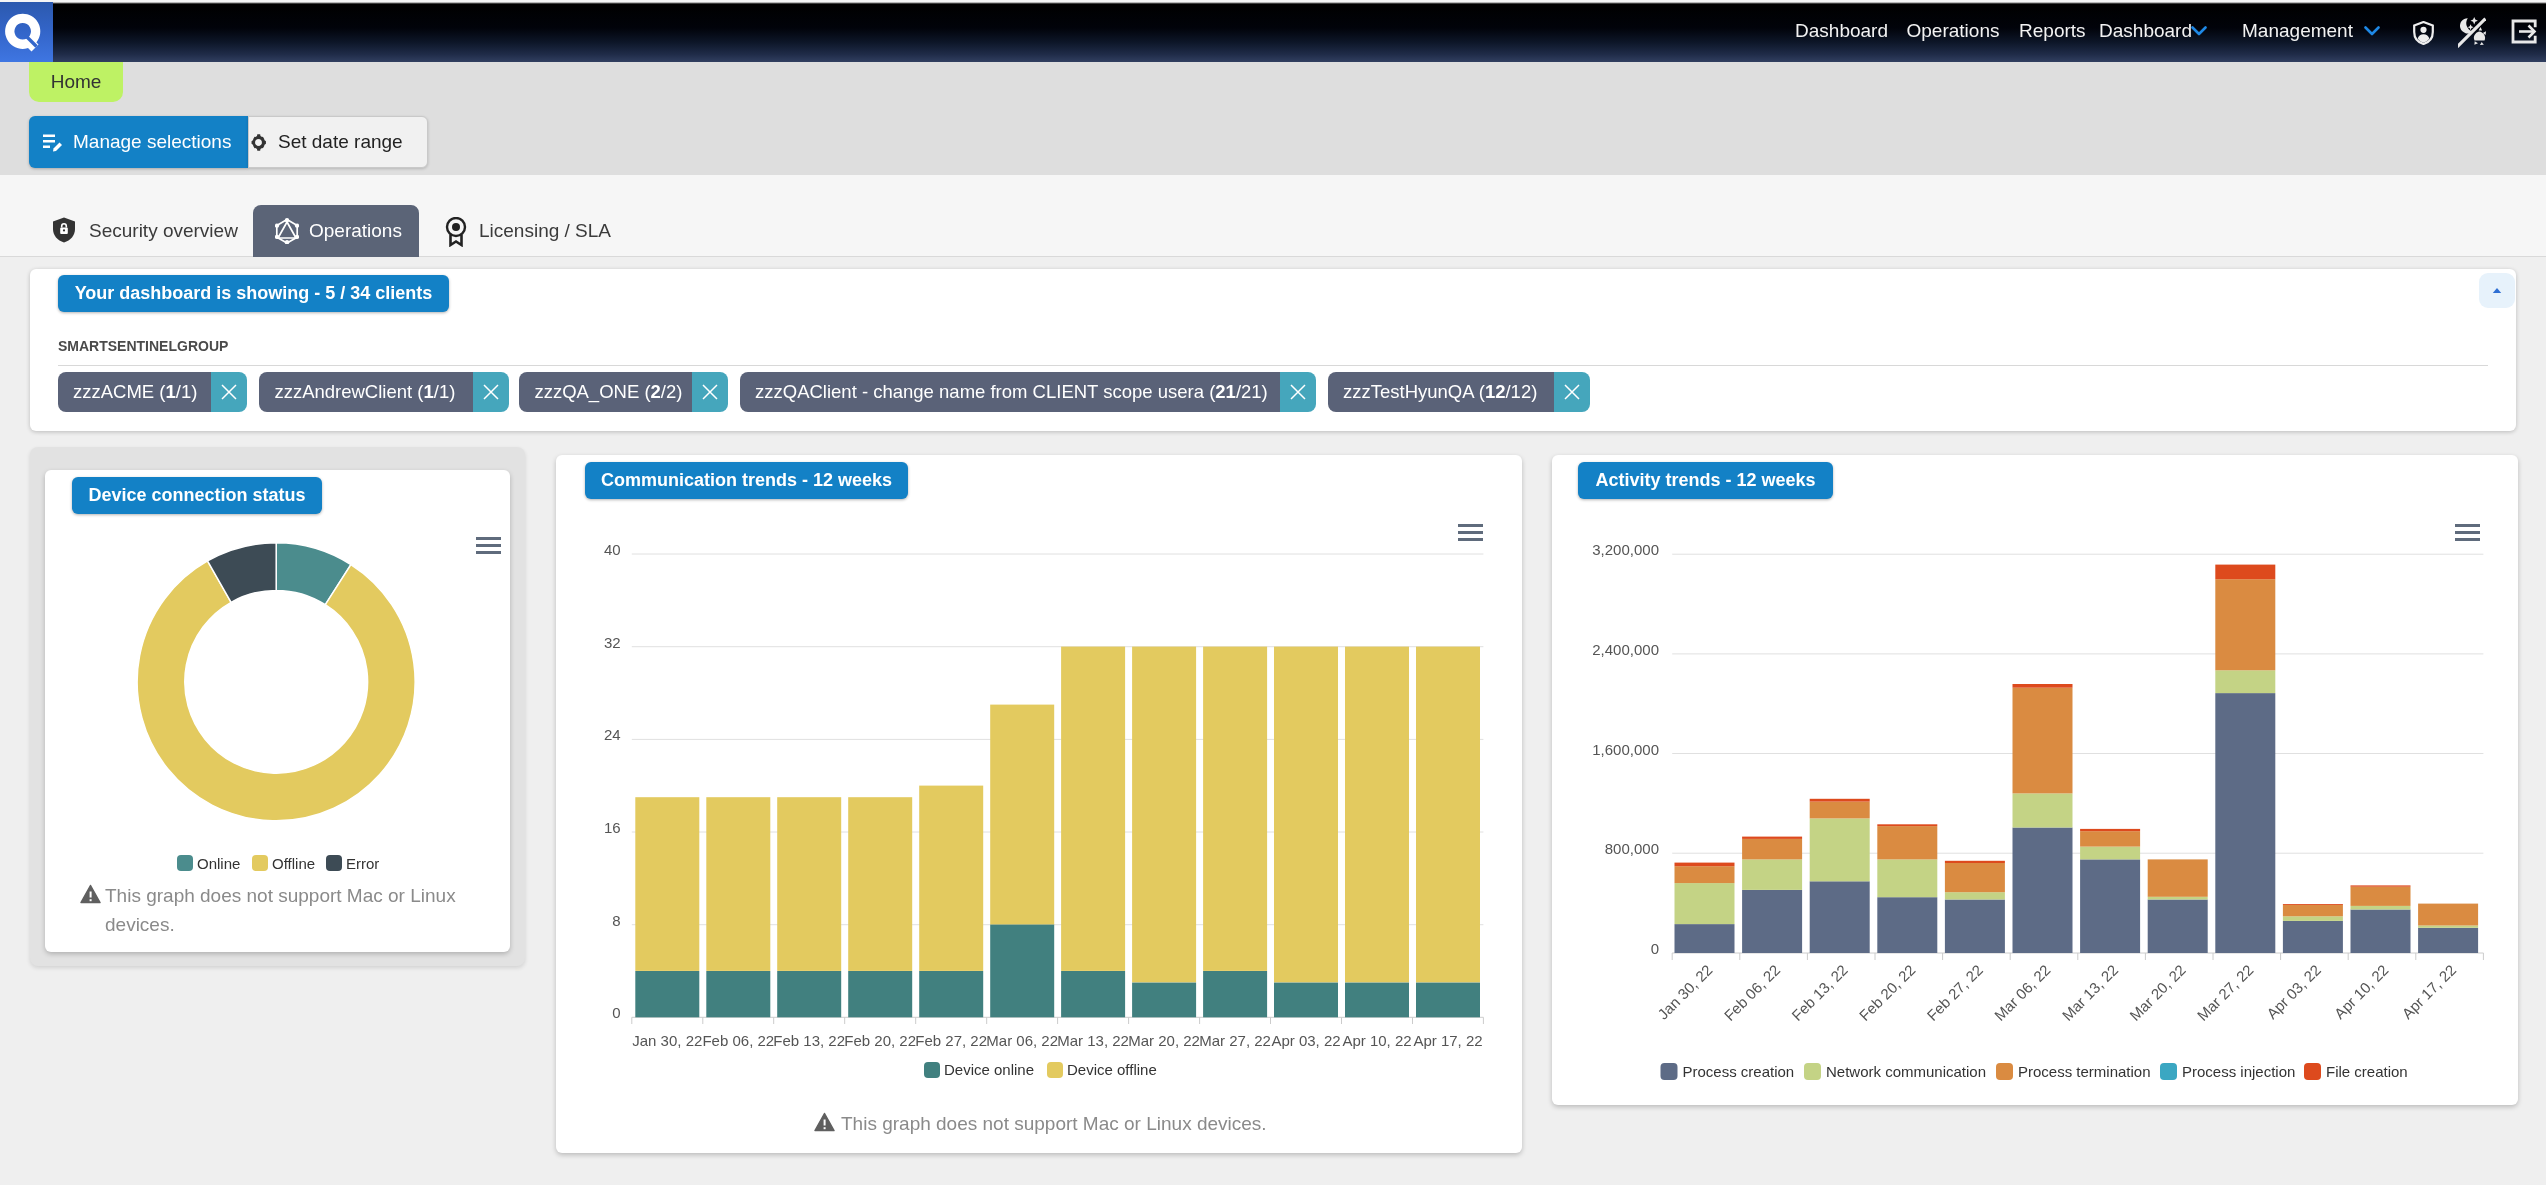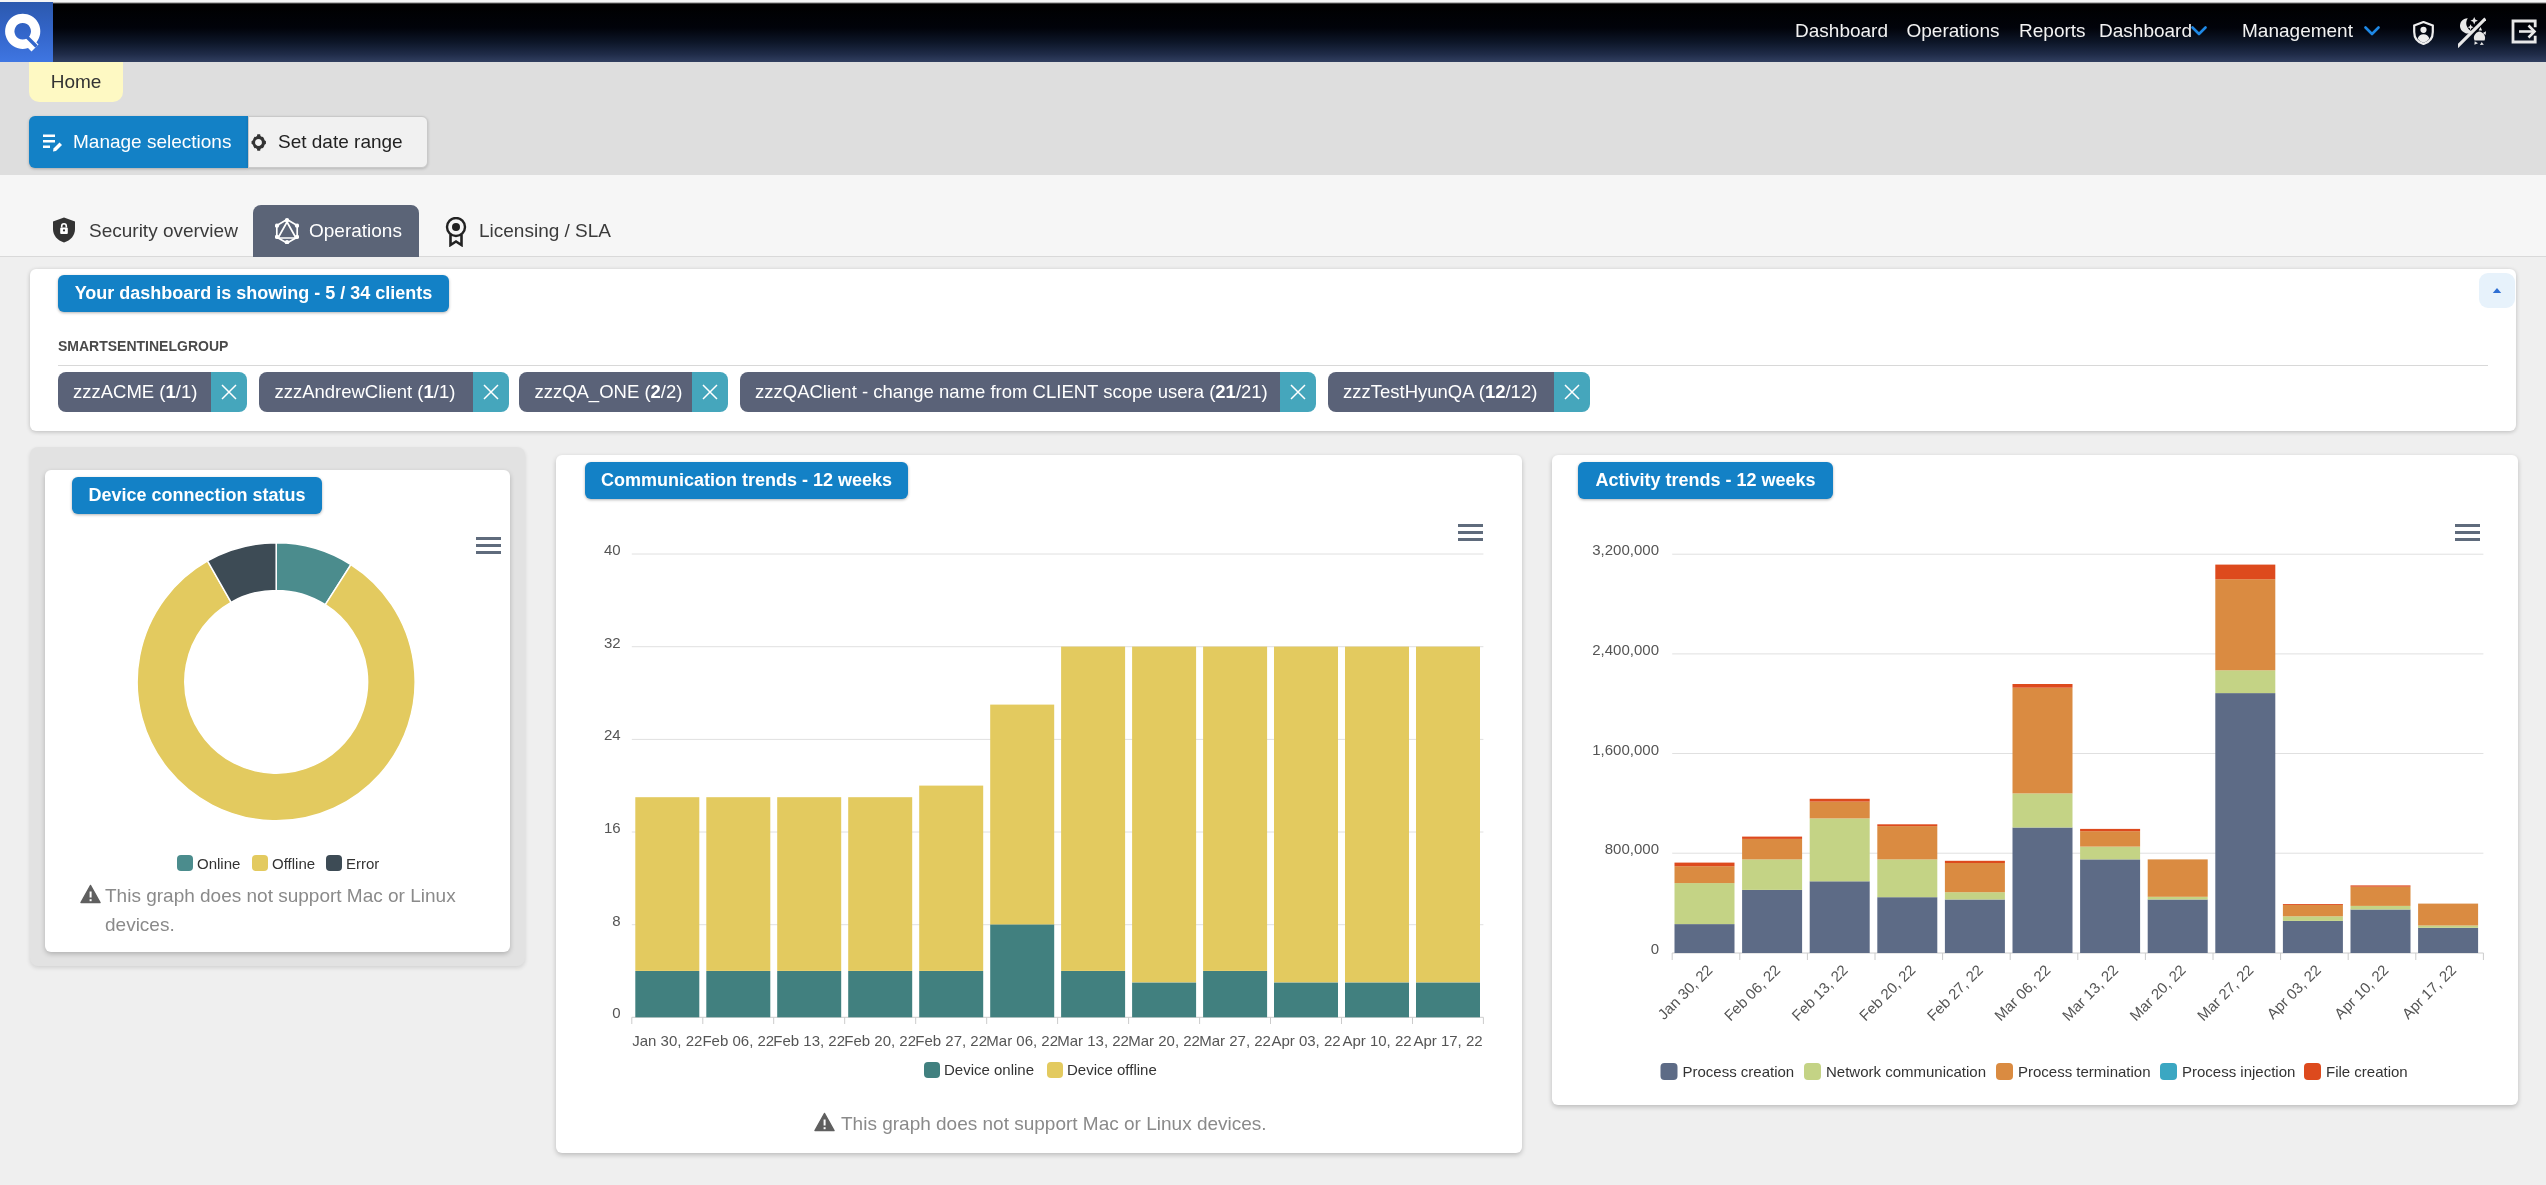--- a/index.html
+++ b/index.html
@@ -1,21 +1,21 @@
 <!DOCTYPE html>
 <html><head><meta charset="utf-8"><title>d</title><style>
 *{margin:0;padding:0;box-sizing:border-box;}
 html,body{width:2546px;height:1185px;overflow:hidden;}
 body{font-family:"Liberation Sans",sans-serif;background:#efefef;position:relative;}
 .abs{position:absolute;}
 #topbar{left:0;top:0;width:2546px;height:62px;background:linear-gradient(180deg,#f5f5f5 0,#f5f5f5 2px,#000 4px,#01030a 45%,#0d1628 68%,#202c49 88%,#313f60 100%);}
 #logo{left:0;top:2px;width:53px;height:60px;background:linear-gradient(180deg,#2c59ae 0%,#3365c9 50%,#3f76e2 100%);}
 .nav{top:0;height:62px;line-height:62px;color:#f2f2f2;font-size:19px;transform:translateX(-50%);white-space:nowrap;}
 #band{left:0;top:62px;width:2546px;height:113px;background:#dedede;}
-#homechip{left:29px;top:62px;width:94px;height:40px;background:#fef9c3;border-radius:0 0 10px 10px;color:#333;font-size:19px;text-align:center;line-height:40px;}
+#homechip{left:29px;top:62px;width:94px;height:40px;background:#bef264;border-radius:0 0 10px 10px;color:#333;font-size:19px;text-align:center;line-height:40px;}
 #btnmanage{left:29px;top:116px;width:219px;height:52px;background:#1381c6;border-radius:6px 0 0 6px;color:#fff;font-size:19px;box-shadow:0 1px 3px rgba(0,0,0,.25);}
 #btndate{left:248px;top:116px;width:180px;height:52px;background:#f1f1f1;border:1px solid #c9c9c9;border-radius:0 6px 6px 0;color:#222;font-size:19px;box-shadow:0 1px 3px rgba(0,0,0,.18);}
 .btnin{display:flex;align-items:center;height:100%;white-space:nowrap;}
 #tabbar{left:0;top:175px;width:2546px;height:82px;background:#f6f6f6;border-bottom:1px solid #d9d9d9;}
 .tabtxt{font-size:19px;color:#3b3b3b;top:220px;white-space:nowrap;}
 #activetab{left:253px;top:205px;width:166px;height:52px;background:#5b6477;border-radius:8px 8px 0 0;}
 #selcard{left:30px;top:269px;width:2486px;height:162px;background:#fff;border-radius:6px;box-shadow:0 1px 4px rgba(0,0,0,.22);}
 .bluebadge{background:#1381c6;border-radius:6px;color:#fff;font-weight:bold;box-shadow:0 1px 3px rgba(0,0,0,.3);}
 #selbadge{left:28px;top:6px;width:391px;height:37px;font-size:18px;text-align:center;line-height:37px;}
 #sgl{left:28px;top:69px;font-size:14px;font-weight:bold;color:#4a4a4a;}

